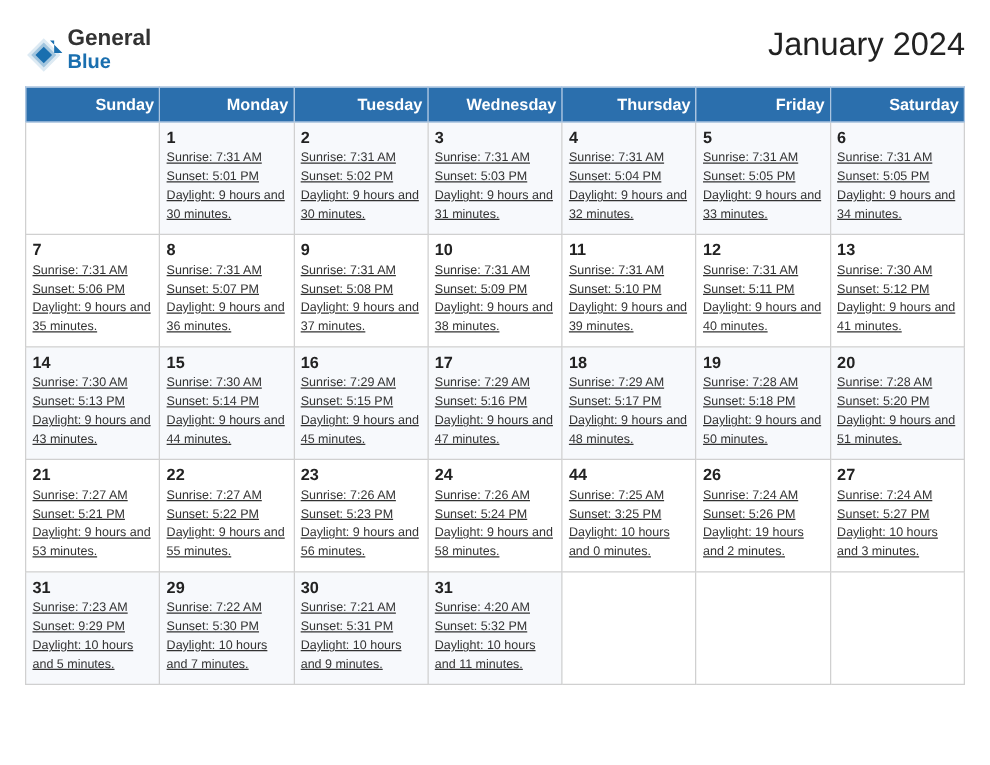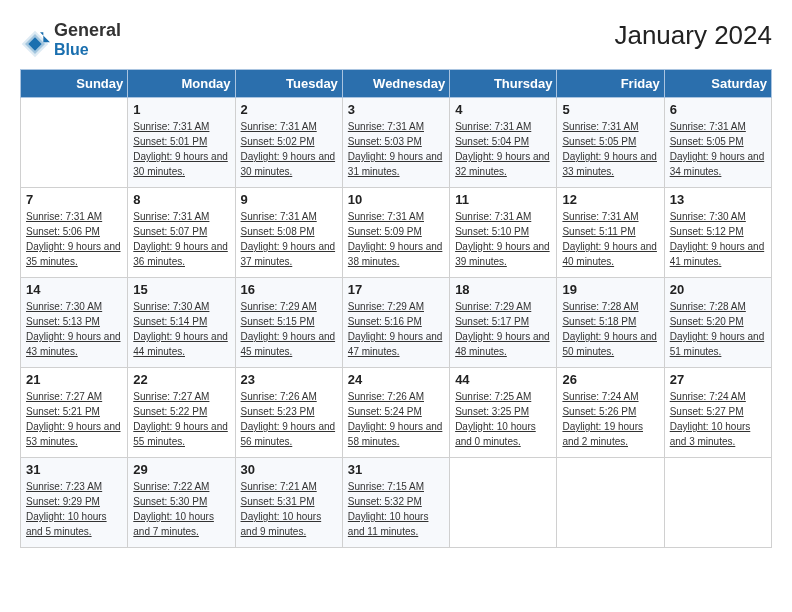--- a/index.html
+++ b/index.html
@@ -363,21 +363,21 @@
         <span class="day-number">30</span>
         <div class="day-info">
           <div>Sunrise: 7:21 AM</div>
           <div>Sunset: 5:31 PM</div>
           <div>Daylight: 10 hours and 9 minutes.</div>
         </div>
       </td>
         <td>
         <span class="day-number">31</span>
         <div class="day-info">
-          <div>Sunrise: 7:15 AM</div>
+          <div>Sunrise: 4:20 AM</div>
           <div>Sunset: 5:32 PM</div>
           <div>Daylight: 10 hours and 11 minutes.</div>
         </div>
       </td>
         <td class="empty-cell"></td>
         <td class="empty-cell"></td>
         <td class="empty-cell"></td>
       </tr>
     </tbody>
 </table>

